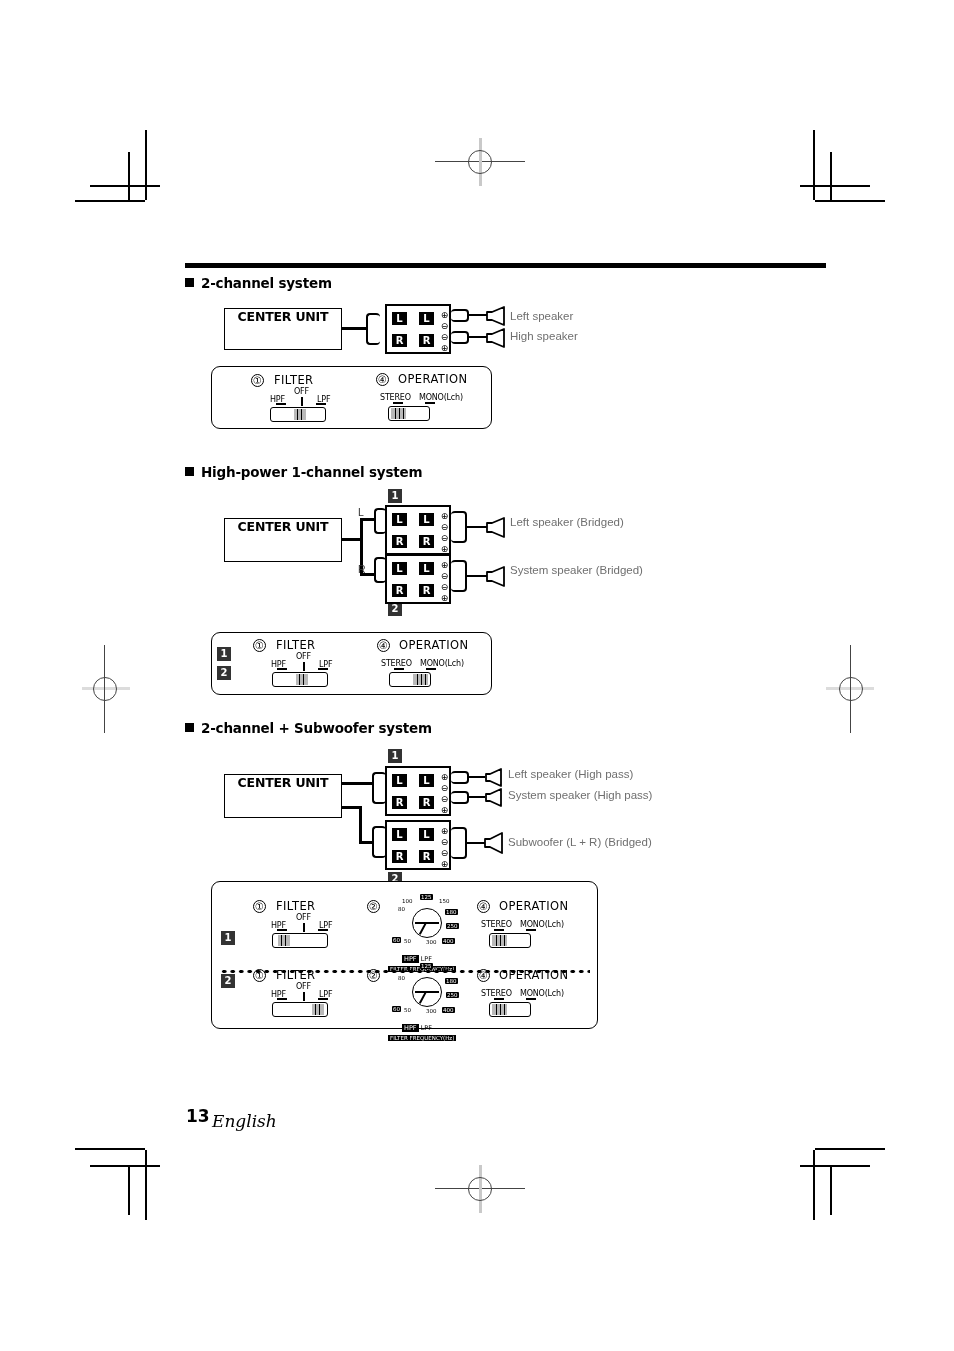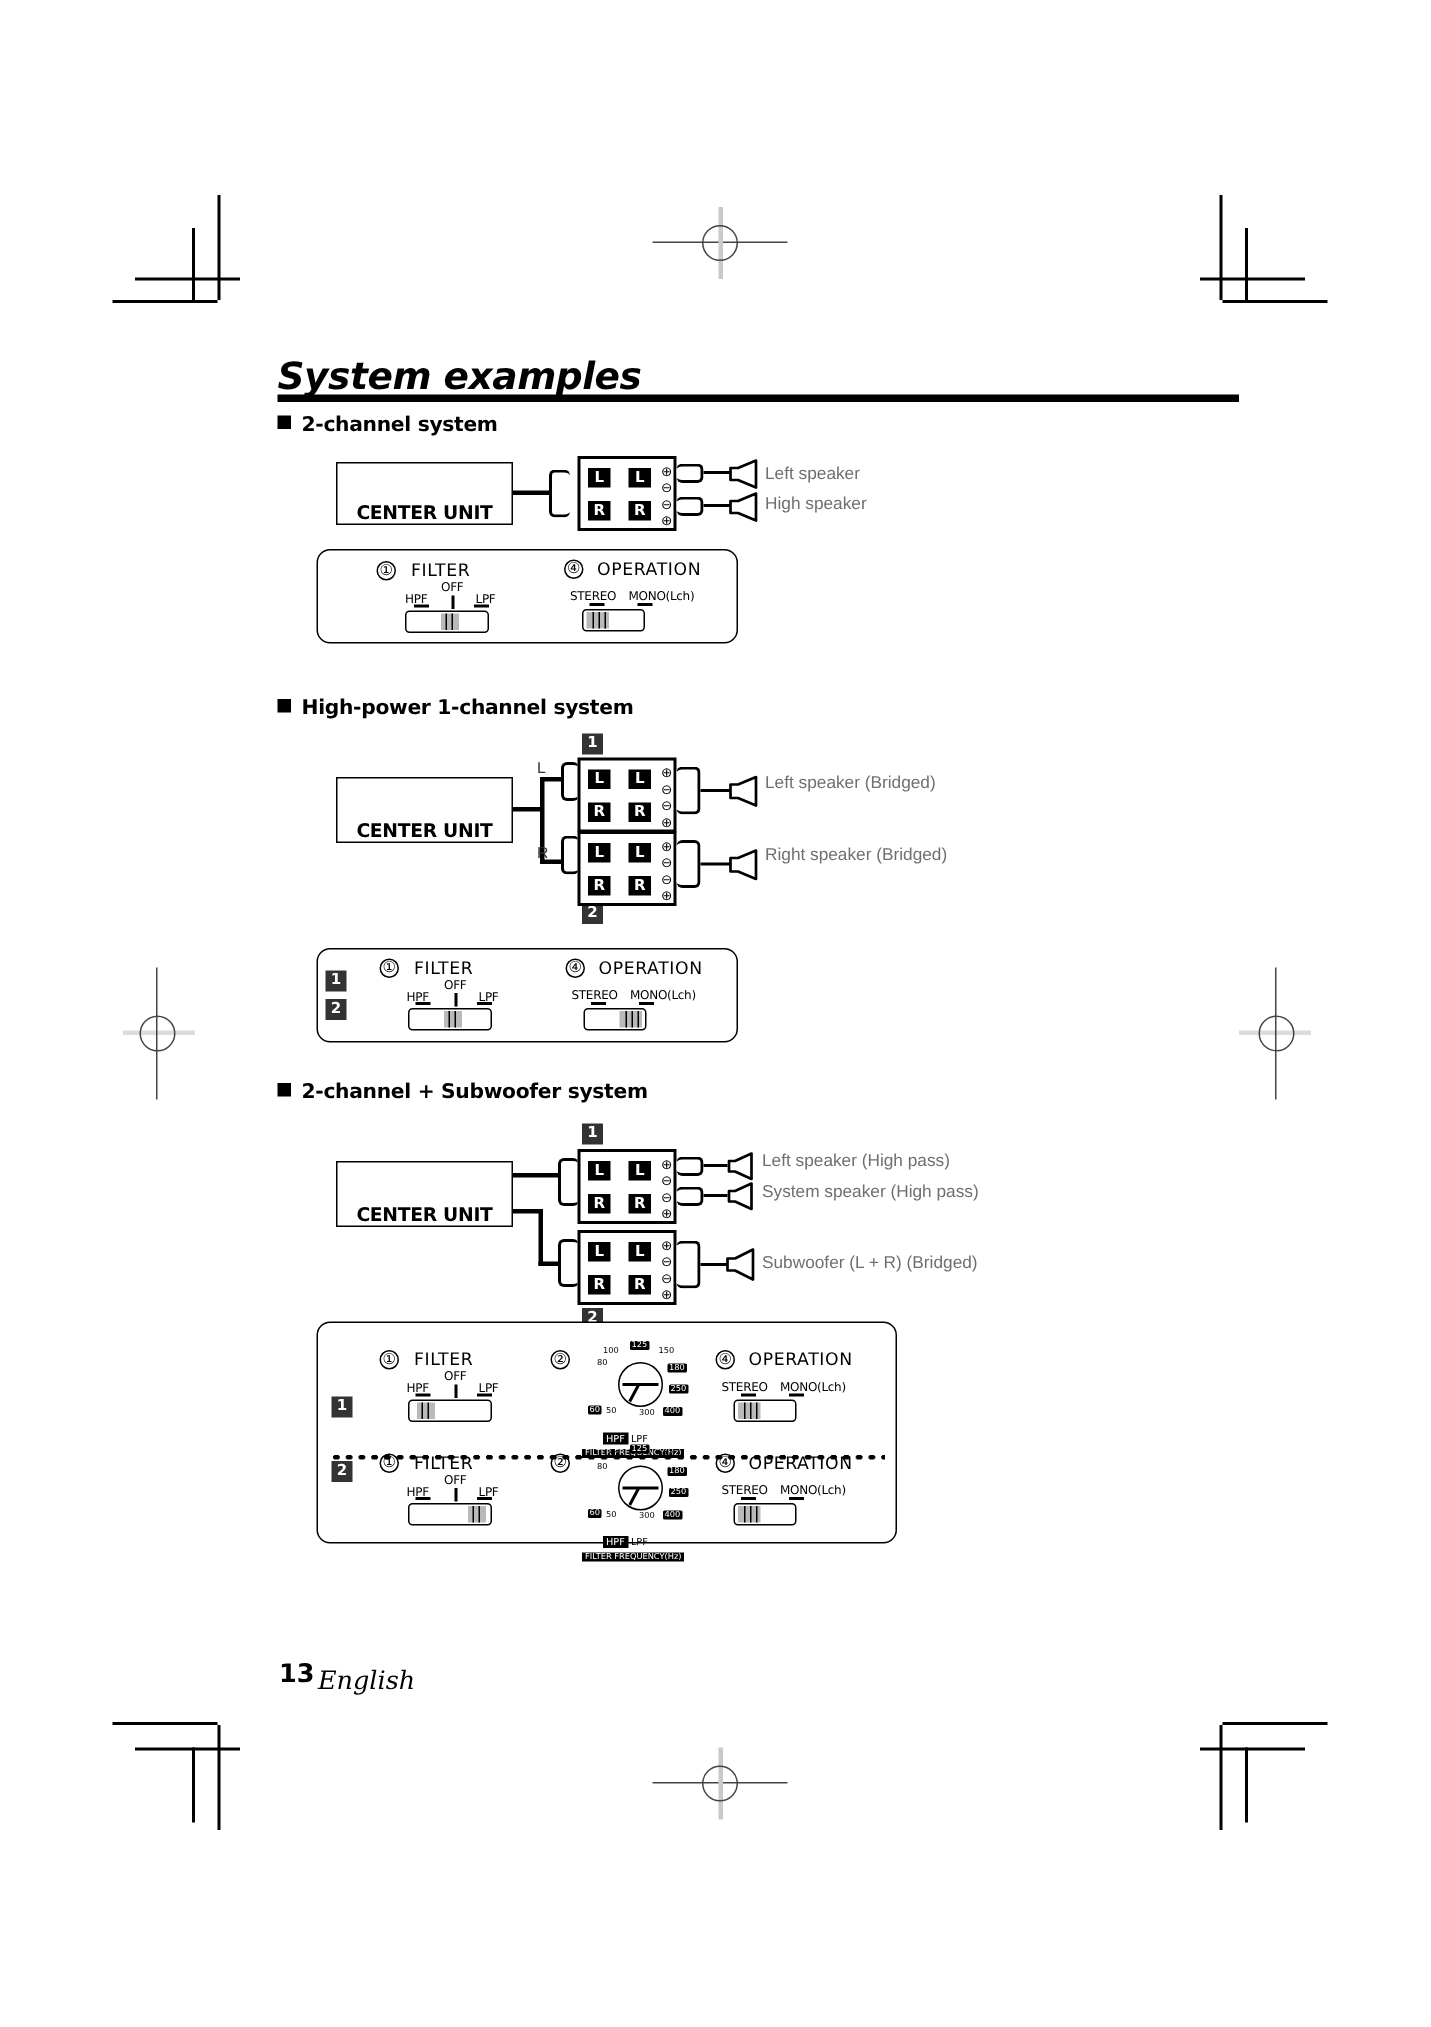--- a/index.html
+++ b/index.html
@@ -40,21 +40,21 @@
     white-space:nowrap;
   }
   .sec-head .sq {
     display:inline-block; width:9px; height:9px; background:#000;
     margin-right:7px; vertical-align:1px;
   }
 
   
   .cunit {
     position:absolute; border:1.6px solid #000; background:#fff;
-    display:flex; align-items:flex-end; justify-content:center;
+    display:flex; align-items:flex-start; justify-content:center;
     font-weight:bold; font-size:12.5px; letter-spacing:-0.2px;
     font-family:"DejaVu Sans", sans-serif;
   }
 
   
   .term {
     position:absolute; border:2px solid #000; background:#fff;
   }
   .term .lbl {
     position:absolute; width:15px; height:13px; background:#000; color:#fff;
@@ -203,21 +203,20 @@
     <div class="hl" style="left:0;top:42px;width:48px;height:3px;background:#dcdcdc;"></div>
     <div class="vl" style="left:22px;top:0;width:1.3px;height:88px;background:#444;"></div>
     <div class="circ" style="left:11px;top:32px;width:24px;height:24px;"></div>
   </div>
   <div class="reg" style="left:826px;top:645px;width:48px;height:88px;">
     <div class="hl" style="left:0;top:42px;width:48px;height:3px;background:#dcdcdc;"></div>
     <div class="vl" style="left:24px;top:0;width:1.3px;height:88px;background:#444;"></div>
     <div class="circ" style="left:13px;top:32px;width:24px;height:24px;"></div>
   </div>
 
-  <div class="title">System examples</div>
   <div class="titlerule"></div>
 
   <div class="sec-head" style="left:185px;top:275px;">
     <span class="sq"></span><span>2-channel system</span>
   </div>
 
   <div class="cunit" style="left:224px;top:308px;width:118px;height:42px;">
     <span>CENTER UNIT</span>
   </div>
 
@@ -336,21 +335,21 @@
   </div>
   <div class="spklabel" style="left:510px;top:516px;">Left speaker (Bridged)</div>
 
   <div class="clamp" style="left:451px;top:560px;width:16px;height:32px;border-left:none;"></div>
   <div class="wire" style="left:467px;top:575px;width:20px;height:2.4px;"></div>
   <div class="spk" style="left:485px;top:566px;">
     <svg width="22" height="21" viewBox="0 0 22 21">
         <path d="M2 6 L2 15 L7 15 L19 20 L19 1 L7 6 Z" fill="#fff" stroke="#000" stroke-width="1.8" stroke-linejoin="round"></path>
       </svg>
   </div>
-  <div class="spklabel" style="left:510px;top:564px;">Right speaker (Bridged)</div>
+  <div class="spklabel" style="left:510px;top:564px;">System speaker (Bridged)</div>
 
   <div class="panel" style="left:211px;top:632px;width:281px;height:63px;">
     <div class="badge" style="left:5px;top:14px;">1</div>
     <div class="badge" style="left:5px;top:33px;">2</div>
 
     <div class="cnum" style="left:41px;top:6px;">①</div>
     <div class="ptitle" style="left:64px;top:5px;">FILTER</div>
     <div class="slabel" style="left:59px;top:27px;">HPF</div>
     <div class="slabel" style="left:84px;top:19px;">OFF</div>
     <div class="slabel" style="left:107px;top:27px;">LPF</div>

